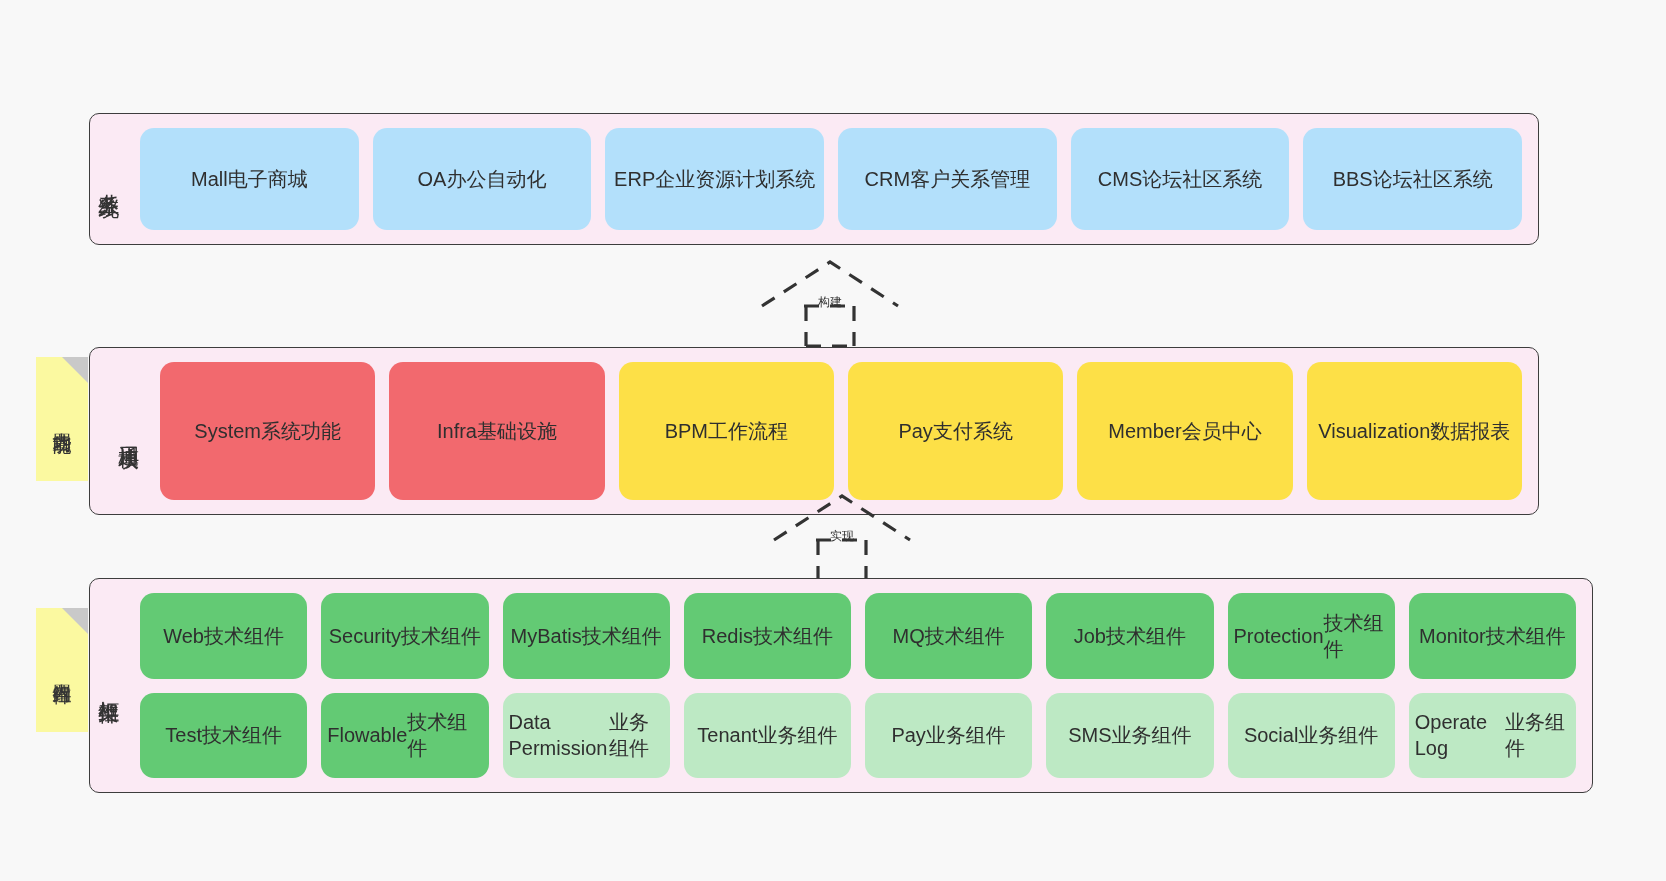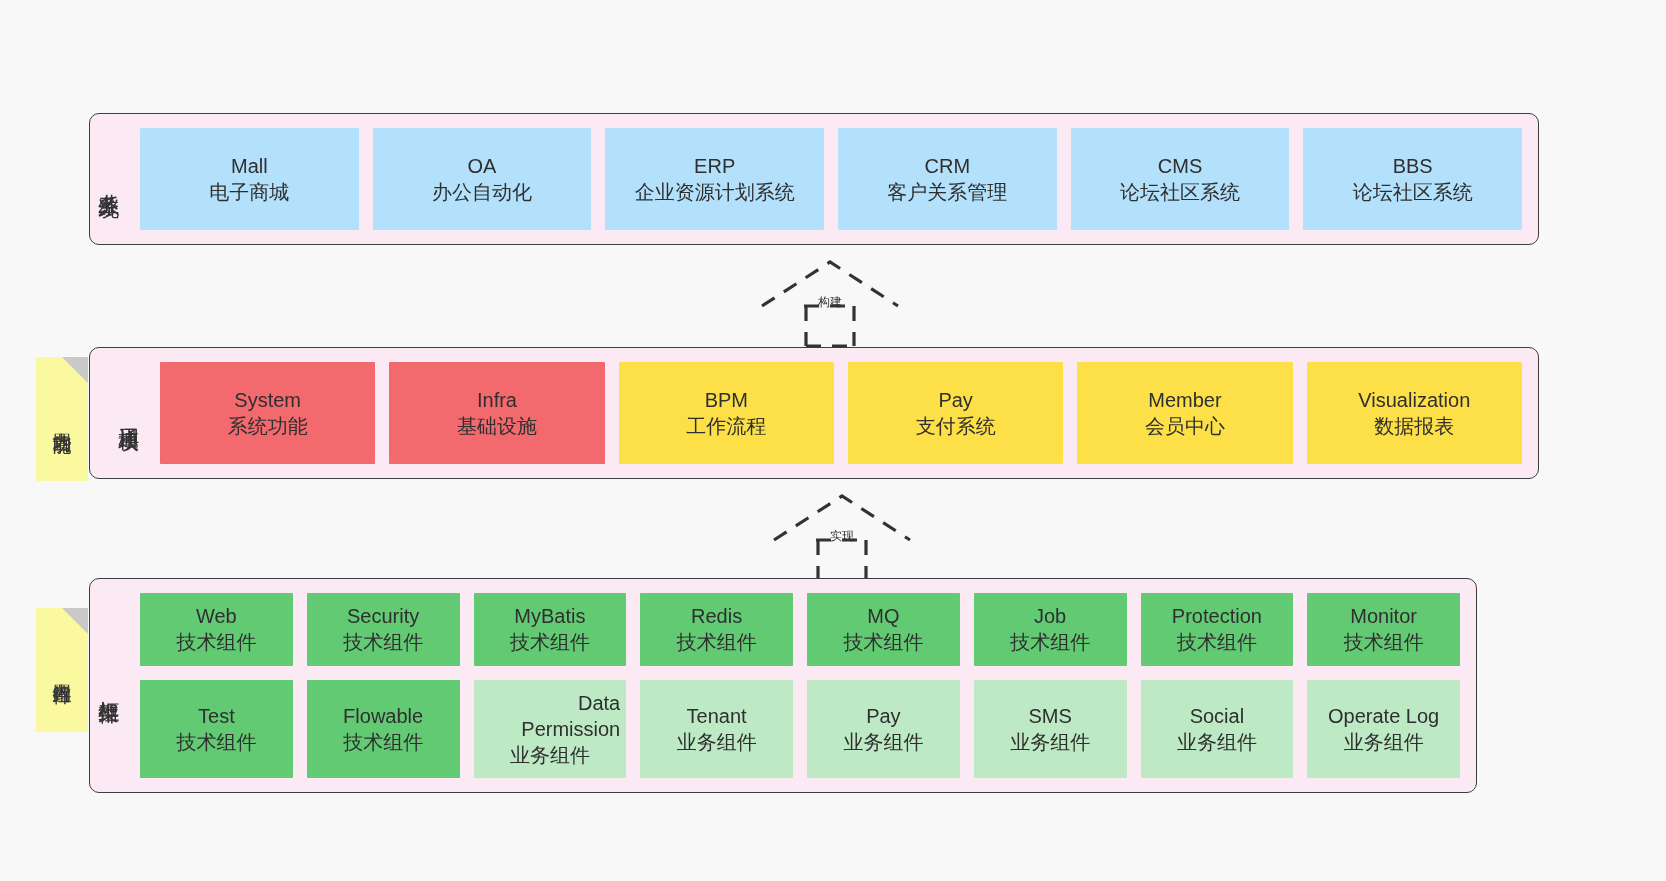--- a/index.html
+++ b/index.html
@@ -54,26 +54,25 @@
     padding: 14px 16px 14px 12px;
   }
   .box-row {
     display: flex;
     gap: 14px;
     flex: 1 1 auto;
     align-items: stretch;
   }
   .box {
     flex: 1 1 0;
-    border-radius: 1px;
-    display: flex;
-    flex-direction: column;
+    border-radius: 14px;
+    display: flex;
     align-items: center;
     justify-content: center;
-    text-align: right;
+    text-align: left;
     font-size: 20px;
     line-height: 1.3;
     color: #2f2f2f;
     box-sizing: border-box;
     padding: 4px 6px;
   }
   .box .ln1 { display: block; }
   .box .ln2 { display: block; }
 
   
@@ -167,21 +166,21 @@
     <path d="M 46 88 L 94 88" fill="none" stroke="#333333" stroke-width="3.2" stroke-dasharray="15 11"></path>
   </svg>
 </div>
 <div class="uml-label" style="left:818px; top:294px;">构建</div>
 
 <div class="sticky" style="left:36px; top:357px; width:52px; height:124px;">
   <span class="fold"></span>
   <span>内置功能</span>
 </div>
 
-<div class="layer" style="left:89px; top:347px; width:1450px; height:132px;padding-left:20px;">
+<div class="layer" style="left:89px; top:347px; width:1450px; height:168px;padding-left:20px;">
   <div class="layer-title">通用模块</div>
   <div class="boxes">
     <div class="box-row">
       <div class="box c-red">
         <span class="ln1">System</span>
         <span class="ln2">系统功能</span>
       </div>
       <div class="box c-red">
         <span class="ln1">Infra</span>
         <span class="ln2">基础设施</span>
@@ -215,21 +214,21 @@
     <path d="M 46 88 L 94 88" fill="none" stroke="#333333" stroke-width="3.2" stroke-dasharray="15 11"></path>
   </svg>
 </div>
 <div class="uml-label" style="left:830px; top:528px;">实现</div>
 
 <div class="sticky" style="left:36px; top:608px; width:52px; height:124px;">
   <span class="fold"></span>
   <span>内置组件</span>
 </div>
 
-<div class="layer" style="left:89px; top:578px; width:1388px; height:215px;">
+<div class="layer" style="left:89px; top:578px; width:1504px; height:215px;">
   <div class="layer-title">框架组件</div>
   <div class="boxes">
     <div class="box-row">
       <div class="box c-green">
         <span class="ln1">Web</span>
         <span class="ln2">技术组件</span>
       </div>
       <div class="box c-green">
         <span class="ln1">Security</span>
         <span class="ln2">技术组件</span>

